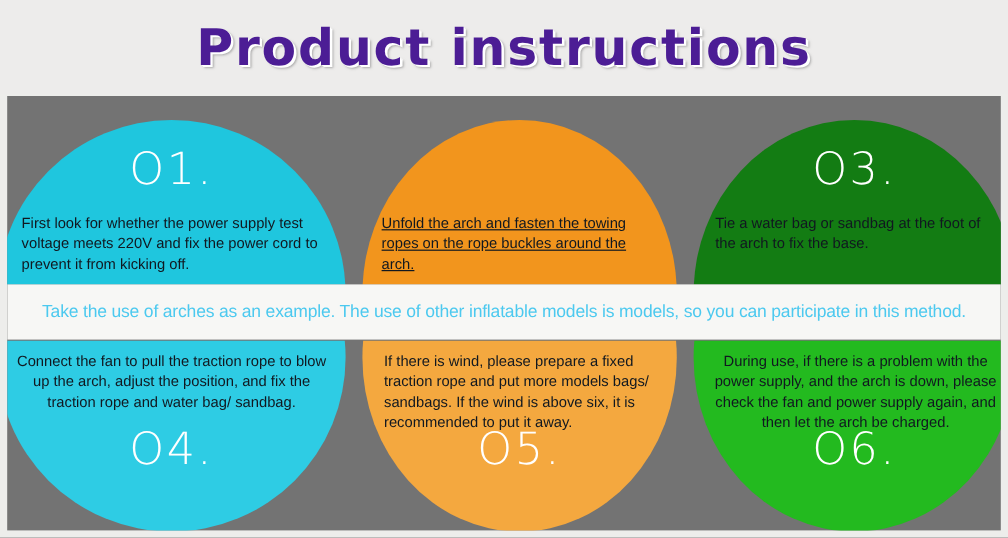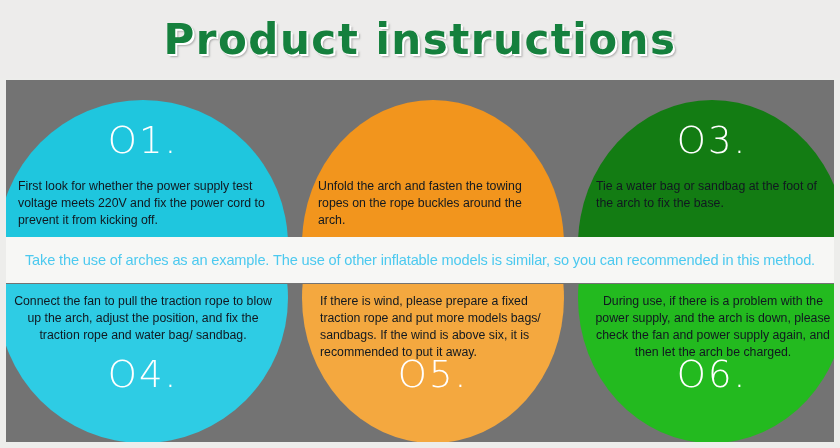--- a/index.html
+++ b/index.html
@@ -23,21 +23,21 @@
     display: flex;
     align-items: center;
     justify-content: center;
   }
 
   .page-title {
     font-family: "DejaVu Sans", sans-serif;
     font-size: 42px;
     font-weight: bold;
     letter-spacing: 1.5px;
-    color: #15803d;
+    color: #4c1d95;
     text-shadow:
        1px 1px 0 #ffffff,
        2px 2px 0 #ffffff,
        3px 3px 2px rgba(120,120,120,0.55);
     white-space: nowrap;
   }
 
   
   .panel {
     position: absolute;
@@ -105,21 +105,21 @@
     font-weight: 400;
   }
   .row-top .bubble-text    { top: 78px; }
   .row-bottom .bubble-text { top: 140px; }
 
   .ta-left   { text-align: left; }
   .ta-center { text-align: center; }
 
   
   .b1 .bubble-text { padding: 0 14px 0 20px; }
-  .b2 .bubble-text { padding: 0 16px 0 16px; }
+  .b2 .bubble-text { padding: 0 16px 0 16px; text-decoration: underline; }
   .b3 .bubble-text { padding: 0 14px 0 18px; }
   .b4 .bubble-text { padding: 0 14px 0 14px; }
   .b5 .bubble-text { padding: 0 16px 0 18px; }
   .b6 .bubble-text { padding: 0 12px 0 14px; }
 
   
   .banner {
     position: absolute;
     left: 0;
     top: 157px;
@@ -160,21 +160,21 @@
     </div>
 
     <div class="bubble b3">
       <div class="bubble-number">O3.</div>
       <div class="bubble-text ta-left">Tie a water bag or sandbag at the foot of the arch to fix the base.</div>
     </div>
 
   </div>
 
   <div class="banner">
-    <div class="banner-text">Take the use of arches as an example. The use of other inflatable models is similar, so you can recommended in this method.</div>
+    <div class="banner-text">Take the use of arches as an example. The use of other inflatable models is models, so you can participate in this method.</div>
   </div>
 
   <div class="row row-bottom">
 
     <div class="bubble b4">
       <div class="bubble-text ta-center">Connect the fan to pull the traction rope to blow up the arch, adjust the position, and fix the traction rope and water bag/ sandbag.</div>
       <div class="bubble-number">O4.</div>
     </div>
 
     <div class="bubble b5">

